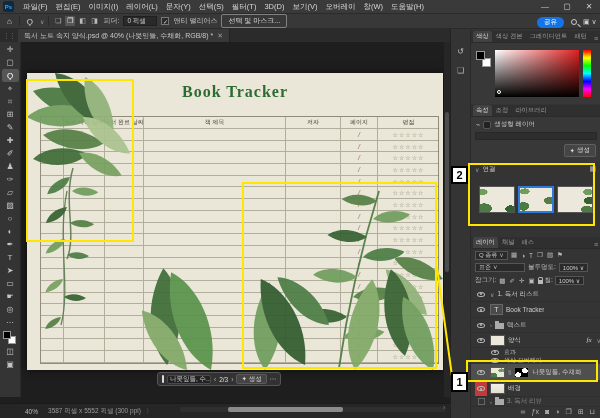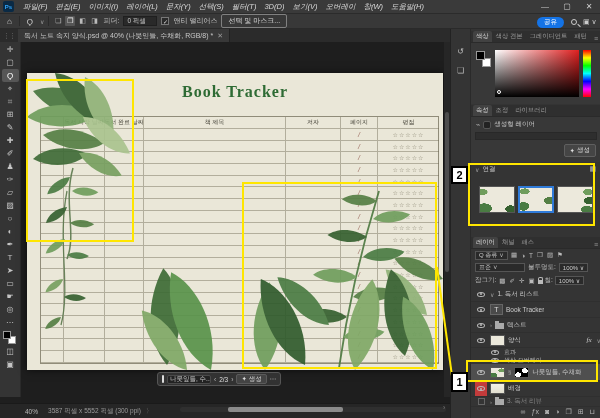--- a/index.html
+++ b/index.html
@@ -166,21 +166,21 @@
     font-family:"Liberation Sans",sans-serif;}
   .connector{position:absolute;left:0;top:0;width:600px;height:418px;z-index:11;pointer-events:none;}
 </style>
 </head>
 <body>
 
 <div class="screen">
 
   <div class="menubar">
     <div class="pslogo">Ps</div>
-    <div id="menuitems" style="display:flex;font-style:italic;">
+    <div id="menuitems" style="display:flex;">
         <span class="menuitem">파일(F)</span>
         <span class="menuitem">편집(E)</span>
         <span class="menuitem">이미지(I)</span>
         <span class="menuitem">레이어(L)</span>
         <span class="menuitem">문자(Y)</span>
         <span class="menuitem">선택(S)</span>
         <span class="menuitem">필터(T)</span>
         <span class="menuitem">3D(D)</span>
         <span class="menuitem">보기(V)</span>
         <span class="menuitem">오버레이</span>

